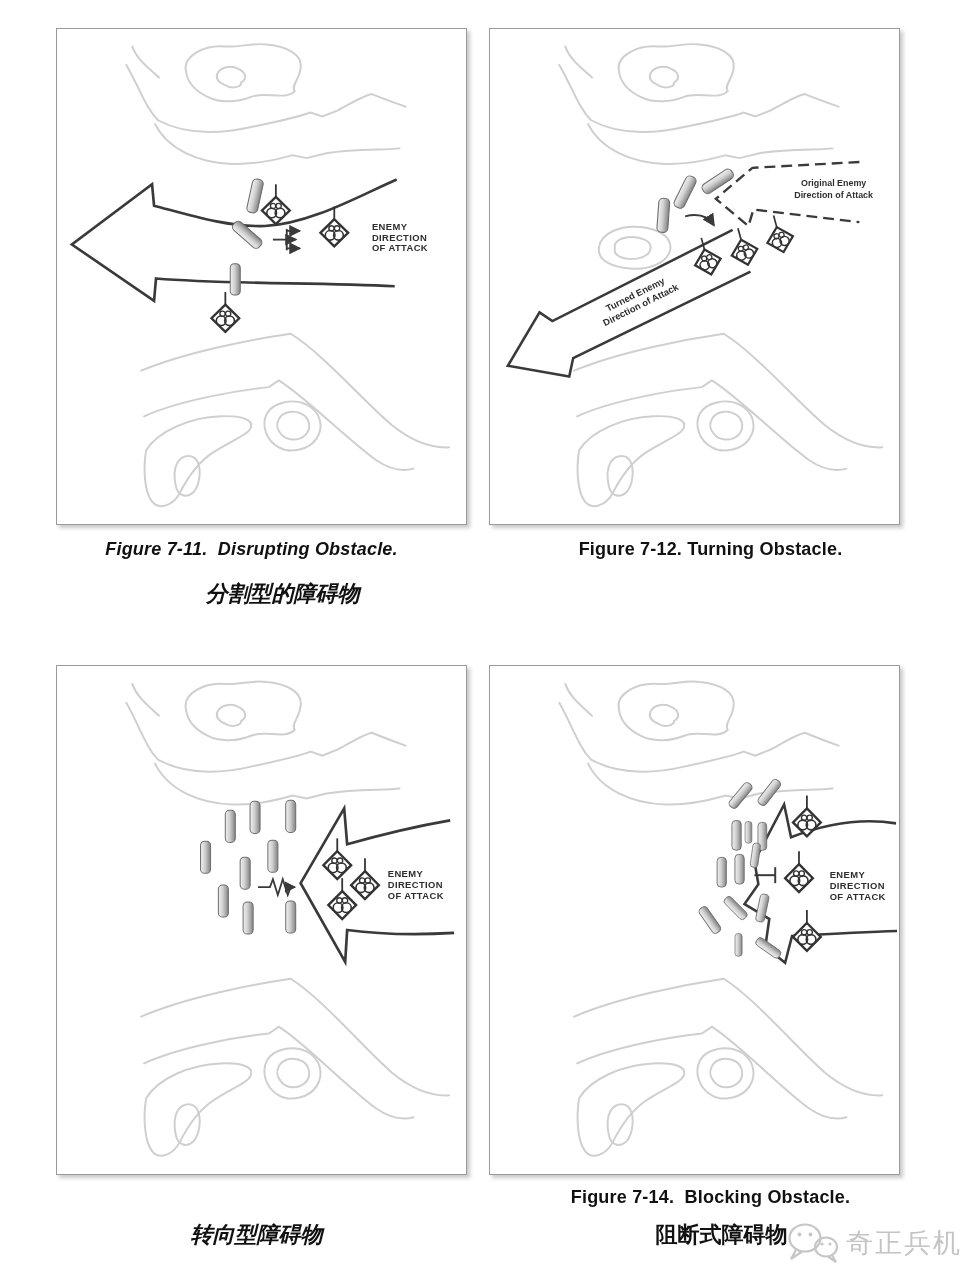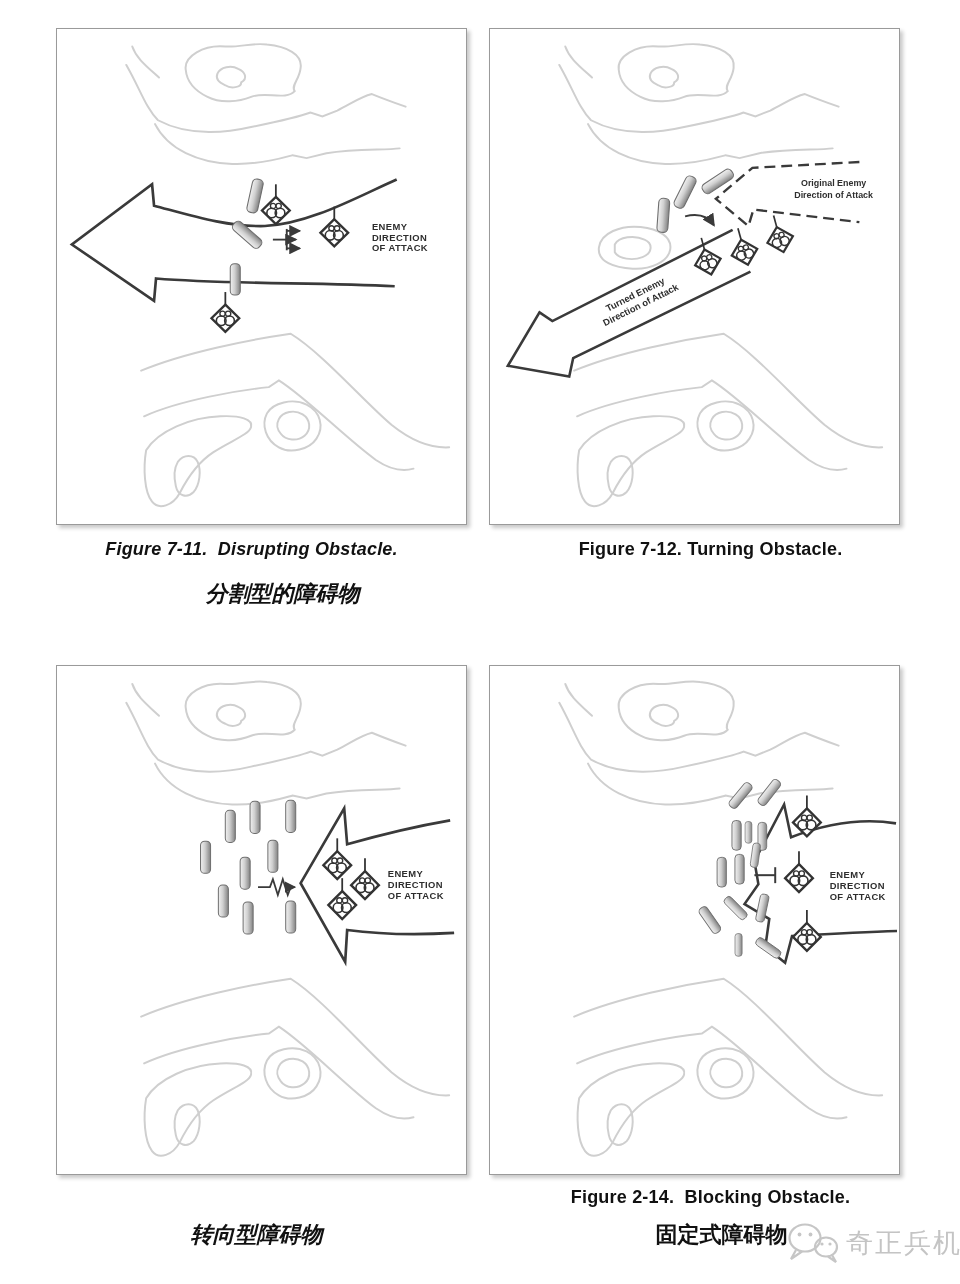--- a/index.html
+++ b/index.html
@@ -234,22 +234,22 @@
     </svg>
   </div>
 
   <div class="cap-en col1 row1-en">Figure 7-11.  Disrupting Obstacle.</div>
   <div class="cap-zh col1 row1-zh zh-off-1">分割型的障碍物</div>
 
   <div class="cap-en col2 row1-en">Figure 7-12. Turning Obstacle.</div>
 
   <div class="cap-zh col1 row2-zh zh-off-3">转向型障碍物</div>
 
-  <div class="cap-en col2 row2-en">Figure 2-14.  Blocking Obstacle.</div>
-  <div class="cap-zh col2 row2-zh zh-off-4">固定式障碍物</div>
+  <div class="cap-en col2 row2-en">Figure 7-14.  Blocking Obstacle.</div>
+  <div class="cap-zh col2 row2-zh zh-off-4">阻断式障碍物</div>
 
   <div class="watermark">
     <svg width="54" height="44" viewBox="0 0 54 44">
       <g fill="none" stroke="#c6c6c6" stroke-width="2.2">
         <ellipse cx="18" cy="17" rx="15.5" ry="13.5"></ellipse>
         <path d="M9,29 L4,38 L15,30.5"></path>
         <ellipse cx="39" cy="26" rx="11" ry="9.5"></ellipse>
         <path d="M45,34 L49,41 L41,35.5"></path>
       </g>
       <g fill="#c6c6c6">

